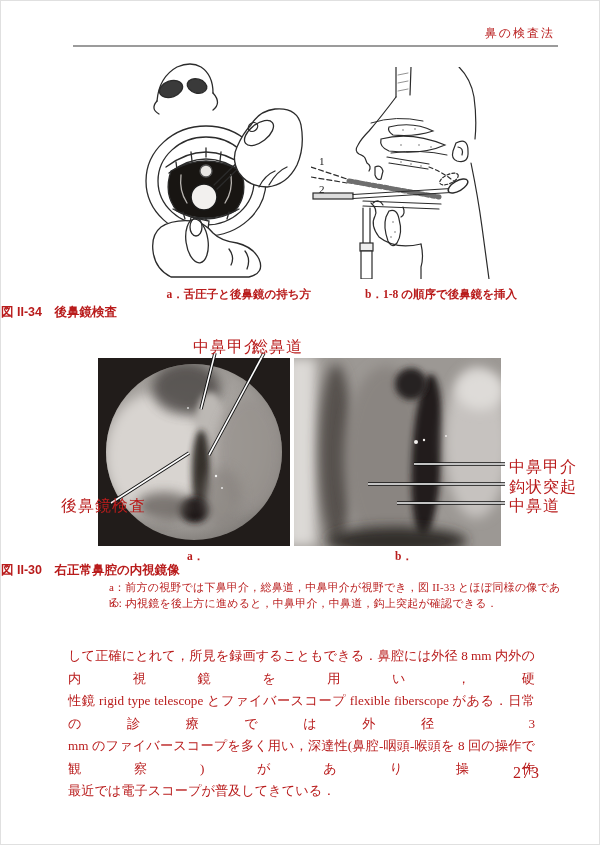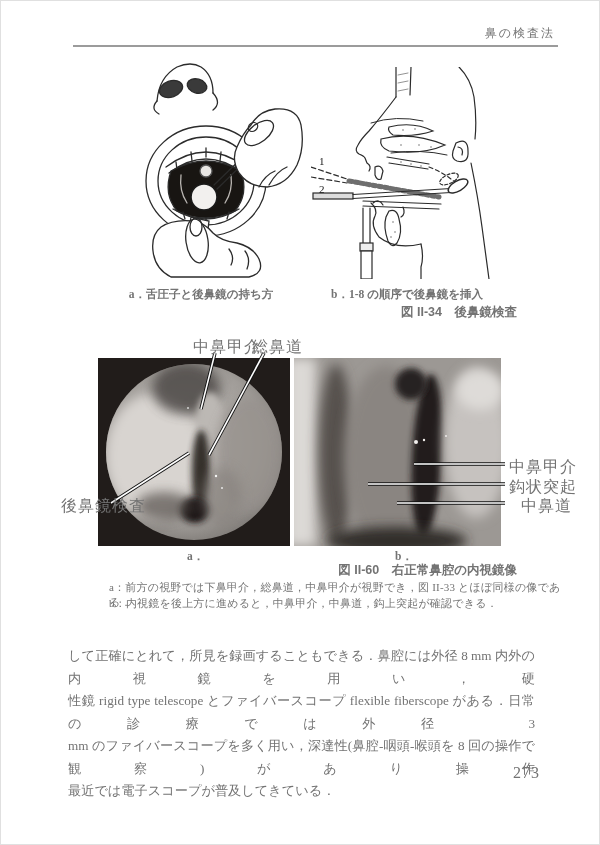--- a/index.html
+++ b/index.html
@@ -1,41 +1,41 @@
 <!DOCTYPE html>
 <html><head>
 <meta charset="utf-8">
 <style>
   * { margin:0; padding:0; box-sizing:border-box; }
   html,body { background:#f2f2f2; }
   .page {
     position:relative; width:600px; height:845px; margin:0 auto;
     background:#ffffff; border:1px solid #e0e0e0; overflow:hidden;
-    font-family:"Liberation Serif","DejaVu Serif",serif; color:#737373;
+    font-family:"Liberation Serif","DejaVu Serif",serif; color:#b91c1c;
   }
   .abs { position:absolute; }
   .header-title { top:24px; right:44px; font-size:12px; letter-spacing:2px; }
   .header-rule { top:44px; left:72px; width:485px; height:2px; background:#9b9b9b; }
   .figa-wrap { left:108px; top:58px; width:196px; height:222px; }
   .figb-wrap { left:310px; top:66px; width:200px; height:212px; }
-  .cap-sub { top:286px; width:220px; text-align:center; font-size:11.5px; font-weight:bold; }
+  .cap-sub { top:286px; width:220px; text-align:right; font-size:11.5px; font-weight:bold; }
   .cap-sub.a { left:90px; } .cap-sub.b { left:296px; }
-  .fig-title { left:0; width:516px; text-align:right; font-weight:bold; font-size:12.5px;
-               font-family:"Liberation Sans","DejaVu Sans",sans-serif;padding-left:33px; }
+  .fig-title { left:0; width:516px; text-align:left; font-weight:bold; font-size:12.5px;
+               font-family:"Liberation Sans","DejaVu Sans",sans-serif; }
   .fig34-title { top:303px; }
   .photo { top:357px; height:188px; overflow:hidden; }
   .photo.left { left:97px; width:192px; }
   .photo.right { left:293px; width:207px; }
   .anno-label { font-size:16px; letter-spacing:1px; white-space:nowrap; }
   .lbl-mt-top { left:192px; top:336px; }
   .lbl-cm     { left:251px; top:336px;text-align:center; }
   .lbl-it     { left:60px;  top:495px; }
   .lbl-mt-r   { left:508px; top:456px; }
   .lbl-up     { left:508px; top:476px; }
-  .lbl-mm     { left:508px; top:495px;margin-left:12px; }
+  .lbl-mm     { left:508px; top:495px; }
   .sub35 { top:548px; font-size:11.5px; font-weight:bold; }
   .sub35.a { left:186px; } .sub35.b { left:394px; }
   .fig35-title { top:561px; }
   .note { left:108px; width:460px; font-size:11px; letter-spacing:.2px; }
   .note.a { top:579px; } .note.b { top:595px; }
   .body-text { left:67px; top:644px; width:467px; font-size:13.2px; line-height:22.5px; }
   .body-line { text-align:justify; text-align-last:justify; }
   .body-line.last { text-align:left; text-align-last:left; }
   .page-number { left:512px; top:763px; font-size:16px; letter-spacing:1px; }
   .overlay { left:0; top:0; width:600px; height:845px; pointer-events:none; }
@@ -249,21 +249,21 @@
 
   <div class="abs anno-label lbl-mt-top">中鼻甲介</div>
   <div class="abs anno-label lbl-cm">総鼻道</div>
   <div class="abs anno-label lbl-it">後鼻鏡検査</div>
   <div class="abs anno-label lbl-mt-r">中鼻甲介</div>
   <div class="abs anno-label lbl-up">鈎状突起</div>
   <div class="abs anno-label lbl-mm">中鼻道</div>
 
   <div class="abs sub35 a">a．</div>
   <div class="abs sub35 b">b．</div>
-  <div class="abs fig-title fig35-title">図 II-60　右正常鼻腔の内視鏡像</div>
+  <div class="abs fig-title fig35-title">図 II-30　右正常鼻腔の内視鏡像</div>
   <div class="abs note a">a：前方の視野では下鼻甲介，総鼻道，中鼻甲介が視野でき，図 II-33 とほぼ同様の像である．</div>
   <div class="abs note b">b：内視鏡を後上方に進めると，中鼻甲介，中鼻道，鈎上突起が確認できる．</div>
 
   <div class="abs body-text">
     <div class="body-line">して正確にとれて，所見を録画することもできる．鼻腔には外径 8 mm 内外の内視鏡を用い，硬</div>
     <div class="body-line">性鏡 rigid type telescope とファイバースコープ flexible fiberscope がある．日常の診療では外径 3</div>
     <div class="body-line">mm のファイバースコープを多く用い，深達性(鼻腔-咽頭-喉頭を 8 回の操作で観察)があり操作</div>
     <div class="body-line last">最近では電子スコープが普及してきている．</div>
   </div>
 

